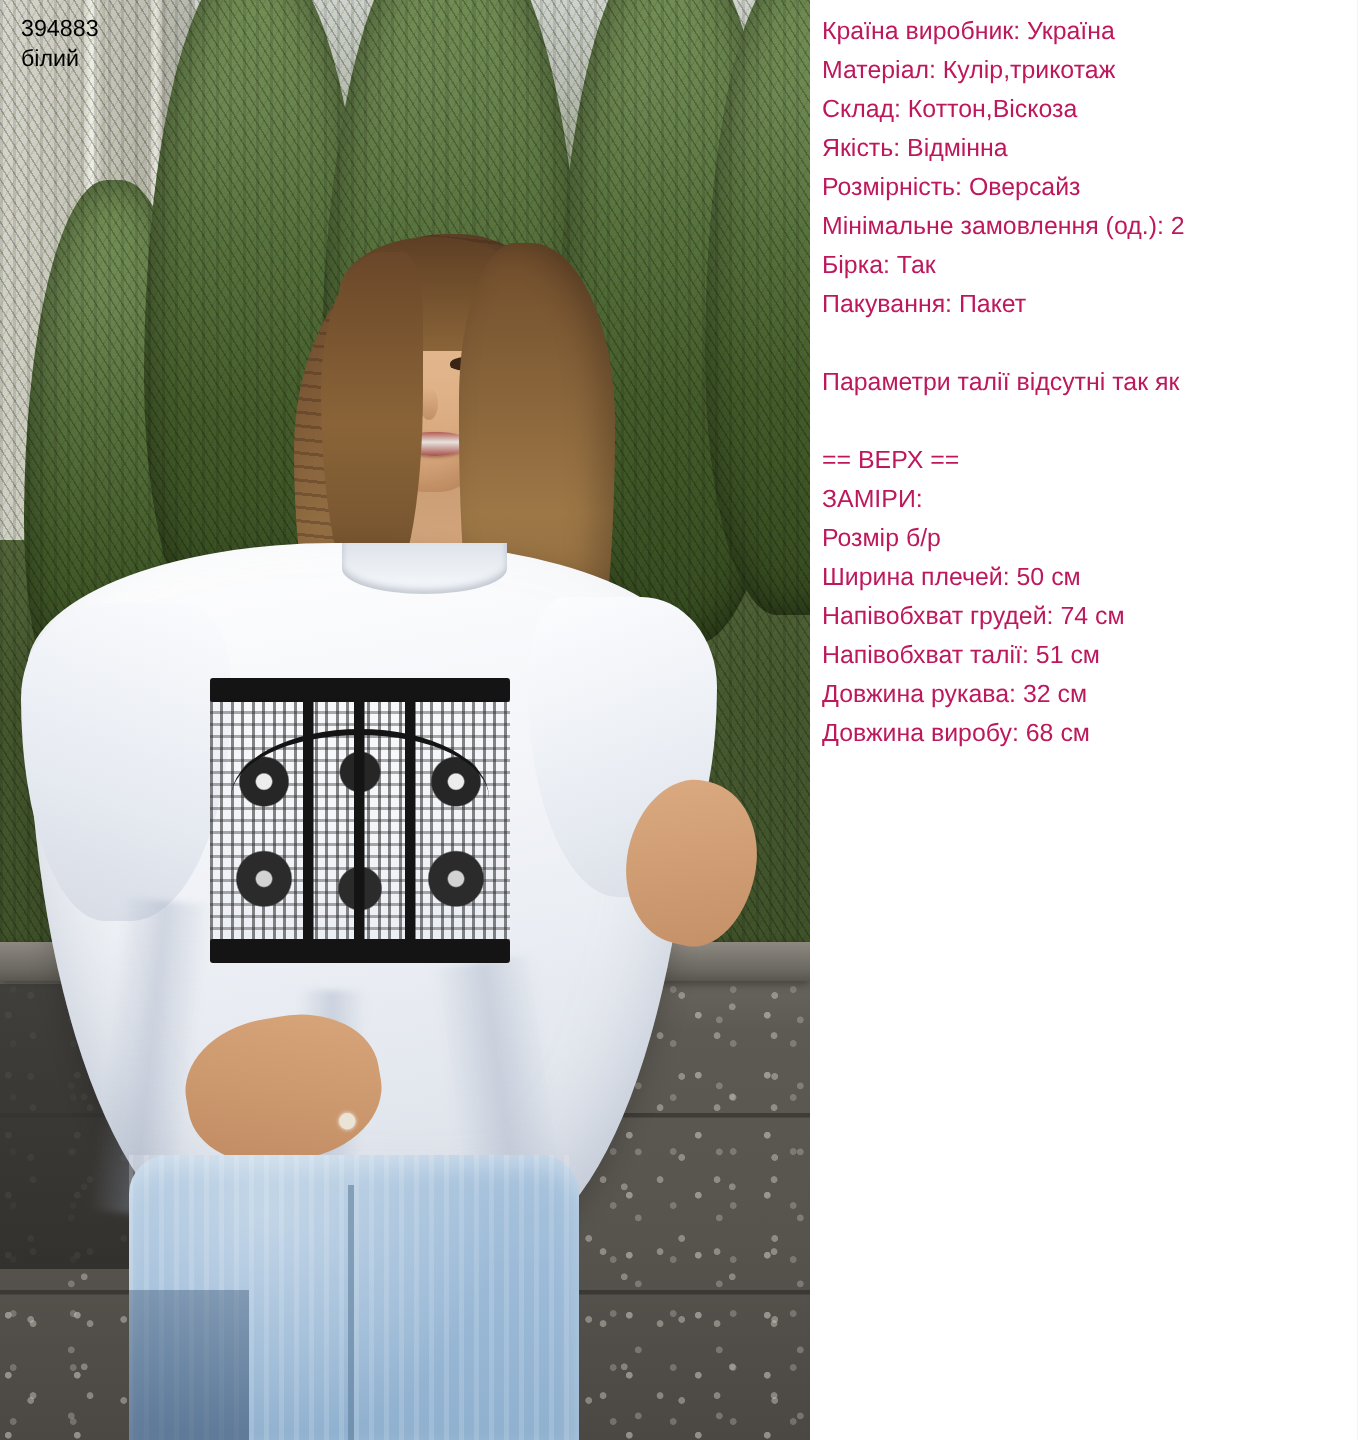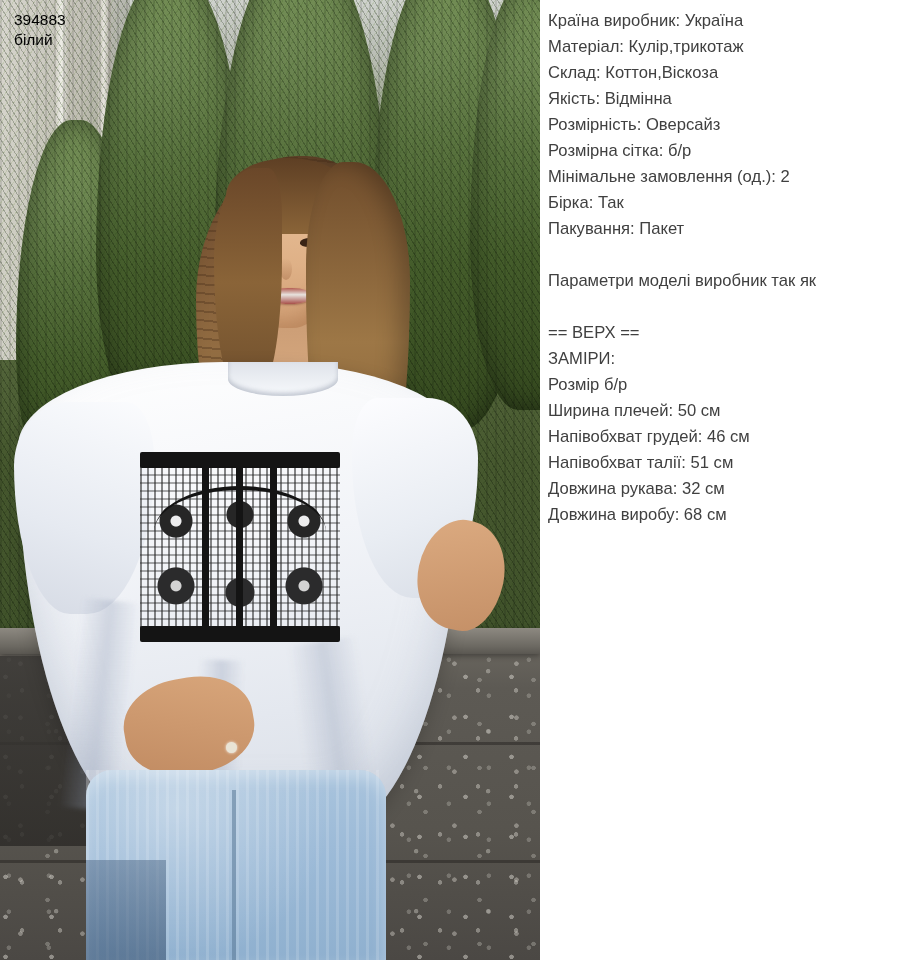--- a/index.html
+++ b/index.html
@@ -301,21 +301,21 @@
   
   .spec-pane {
     flex: 1 1 auto;
     width: 365px;
     height: 960px;
     background: #ffffff;
     padding: 8px 10px 0 8px;
   }
   .spec-block { margin: 0; }
   .spec-line {
-    color: #404040;
+    color: #be185d;
     font-size: 16.6px;
     line-height: 26px;
     white-space: nowrap;
     font-family: "Liberation Sans", sans-serif;
   }
   .spacer { height: 26px; }
 </style>
 </head>
 <body>
 
@@ -390,39 +390,38 @@
   </div>
 
   <div class="spec-pane">
 
     <div class="spec-block">
       <div class="spec-line">Країна виробник: Україна</div>
       <div class="spec-line">Матеріал: Кулір,трикотаж</div>
       <div class="spec-line">Склад: Коттон,Віскоза</div>
       <div class="spec-line">Якість: Відмінна</div>
       <div class="spec-line">Розмірність: Оверсайз</div>
-      <div class="spec-line">Розмірна сітка: б/р</div>
       <div class="spec-line">Мінімальне замовлення (од.): 2</div>
       <div class="spec-line">Бірка: Так</div>
       <div class="spec-line">Пакування: Пакет</div>
     </div>
 
     <div class="spacer"></div>
 
     <div class="spec-block">
-      <div class="spec-line">Параметри моделі виробник так як</div>
+      <div class="spec-line">Параметри талії відсутні так як</div>
     </div>
 
     <div class="spacer"></div>
 
     <div class="spec-block">
       <div class="spec-line">== ВЕРХ ==</div>
       <div class="spec-line">ЗАМІРИ:</div>
       <div class="spec-line">Розмір б/р</div>
       <div class="spec-line">Ширина плечей: 50 см</div>
-      <div class="spec-line">Напівобхват грудей: 46 см</div>
+      <div class="spec-line">Напівобхват грудей: 74 см</div>
       <div class="spec-line">Напівобхват талії: 51 см</div>
       <div class="spec-line">Довжина рукава: 32 см</div>
       <div class="spec-line">Довжина виробу: 68 см</div>
     </div>
 
   </div>
 </div>
 
 </body></html>

